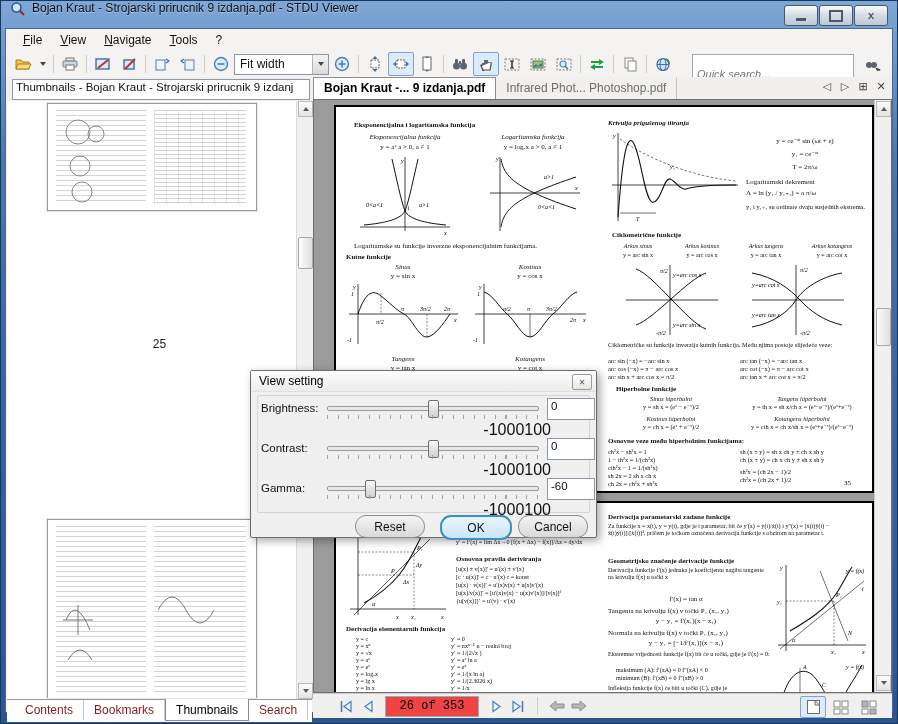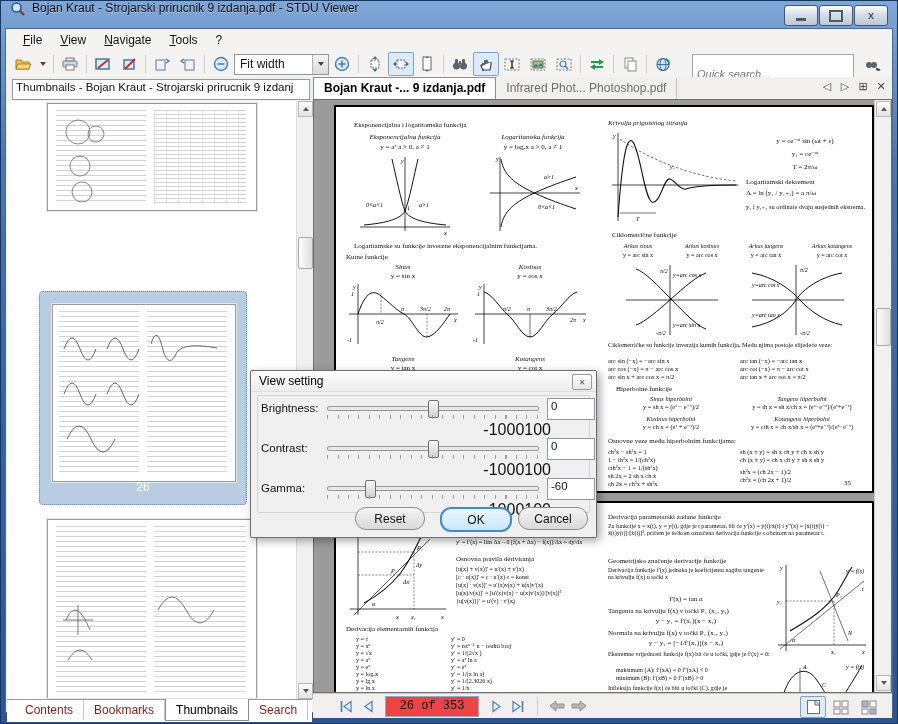--- a/index.html
+++ b/index.html
@@ -53,21 +53,21 @@
   .doc-tabbar{position:absolute;left:0;top:0;right:0;height:22px;background:#f1f0ee;display:flex;align-items:flex-end}
   .dtab{padding:3px 10px 4px;font-size:12px;border-right:1px solid #c2c2c2;color:#6e6e6e;white-space:nowrap}
   .dtab.active{background:#fff;border:1px solid #8e8e8e;border-bottom:none;font-weight:bold;color:#000}
   .tab-icons{position:absolute;right:4px;top:3px;display:flex;gap:4px;font-size:11px;color:#444}
   .tab-icons span{width:14px;text-align:center}
   .doc-view{position:absolute;left:0;top:22px;right:0;height:594px;background:#9b9b9b;border:1px solid #6e6e6e;box-sizing:border-box;overflow:hidden}
   .pdf-page{position:absolute;background:#fff;border:2px solid #000;box-sizing:border-box;font-family:"Liberation Serif","DejaVu Serif",serif}
   .doc-vscroll{position:absolute;right:0;top:0;bottom:0;width:16px;background:#f0f0f0;border-left:1px solid #c9c9c9}
   
   .t{position:absolute;font-size:7px;line-height:1.18;color:#111}
-  .tb{font-weight:normal}.ti{font-style:italic}.tc{text-align:center}
+  .tb{font-weight:bold}.ti{font-style:italic}.tc{text-align:center}
   .ts{font-size:6.4px}.txs{font-size:6.1px}
   .plot{position:absolute}
   .plot text{font-family:"Liberation Serif","DejaVu Serif",serif;font-size:6px;font-style:italic}
   
   .nav-bar{position:absolute;left:0;right:0;top:616px;height:24px;background:#f1f0ee;border-top:1px solid #cacaca;display:flex;align-items:center;padding-left:22px}
   .nbtn{width:22px;height:19px;display:flex;align-items:center;justify-content:center}
   .pagebox{width:88px;height:17px;background:#ef4444;border:1px solid #9aa8b8;text-align:center;font-size:12px;margin:0 6px;font-family:Liberation Mono, monospace}
   .layout-btns{position:absolute;right:10px;top:2px;display:flex;gap:2px}
   .lbtn{width:24px;height:20px;display:flex;align-items:center;justify-content:center;border:1px solid transparent;border-radius:2px}
   .lbtn.sel{border-color:#7da2ce;background:#dcebfa}
@@ -75,21 +75,21 @@
   .dialog{position:absolute;left:244px;top:341px;width:345px;height:166px;background:#f0f0f0;border:1px solid #6d6d6d;border-radius:2px;box-shadow:3px 3px 8px rgba(0,0,0,.35);z-index:50}
   .dlg-title{position:absolute;left:0;top:0;right:0;height:20px;background:linear-gradient(#fdfdfd,#ececec);display:flex;align-items:center;padding-left:8px;font-size:12px;color:#000;border-bottom:1px solid #e0e0e0}
   .dlg-close{position:absolute;right:4px;top:3px;width:18px;height:14px;border:1px solid #9a9a9a;border-radius:2px;background:linear-gradient(#fff,#e6e6e6);display:flex;align-items:center;justify-content:center;font-size:8px;color:#555}
   .dlg-groove{position:absolute;left:6px;top:24px;width:331px;height:116px;border:1px solid #d5d5d5;border-radius:2px}
   .srow-label{position:absolute;left:10px;font-size:11.5px}
   .strack{position:absolute;left:76px;width:210px;height:3px;background:#e8e8e8;border:1px solid #9a9a9a;border-radius:2px}
   .sthumb{position:absolute;top:-7px;width:9px;height:16px;margin-left:-5px;background:linear-gradient(#f8f8f8,#d0d0d0);border:1px solid #707070;border-radius:2px}
   .sticks{position:absolute;left:76px;width:211px;height:4px;background:repeating-linear-gradient(to right,#a0a0a0 0 1px,transparent 1px 10.5px)}
   .sscale{position:absolute;left:62px;width:238px;display:flex;justify-content:flex-end;font-size:16px}
   .svalbox{position:absolute;left:296px;width:40px;height:18px;background:#fff;border:1px solid #8a98a8;font-size:11.5px;padding:1px 3px;box-sizing:content-box}
-  .dbtn{position:absolute;top:136px;width:68px;height:21px;background:linear-gradient(#f4f4f4,#d9d9d9);border:1px solid #8e8e8e;border-radius:11px;font-size:12px;display:flex;align-items:center;justify-content:center}
+  .dbtn{position:absolute;top:144px;width:68px;height:21px;background:linear-gradient(#f4f4f4,#d9d9d9);border:1px solid #8e8e8e;border-radius:11px;font-size:12px;display:flex;align-items:center;justify-content:center}
   .dbtn.default{border:2px solid #3f8cc8;background:linear-gradient(#eaf6fd,#c9e6f8)}
   
   .ico{display:block}
 </style>
 </head>
 <body>
 
 <div class="win-frame">
 
   <div class="titlebar">
@@ -289,35 +289,20 @@
           <div class="mini-cols" style="left:106px;width:92px;background:repeating-linear-gradient(#c9c9c9 0 1px,transparent 1px 4px),repeating-linear-gradient(90deg,#d9d9d9 0 1px,transparent 1px 12px)"></div>
           <svg class="abs" style="left:10px;top:10px" width="80" height="90" viewBox="0 0 80 90">
               <circle cx="20" cy="18" r="12" fill="none" stroke="#888"></circle>
               <circle cx="38" cy="20" r="8" fill="none" stroke="#888"></circle>
               <circle cx="22" cy="52" r="10" fill="none" stroke="#888"></circle>
               <circle cx="24" cy="78" r="10" fill="none" stroke="#888"></circle>
             </svg>
         </div>
         <div class="thumb-num" style="top:236px">25</div>
 
-        <div class="thumb-sel">
-          <div class="thumb-page" style="left:12px;top:12px;width:182px;height:176px">
-            <div class="mini-cols" style="left:6px;width:80px"></div>
-            <div class="mini-cols" style="left:94px;width:80px"></div>
-            <svg class="abs" style="left:6px;top:14px" width="170" height="150" viewBox="0 0 170 150">
-              <path d="M5,30 q8,-22 16,0 q8,22 16,0" fill="none" stroke="#666"></path>
-              <path d="M48,30 q8,-22 16,0 q8,22 16,0" fill="none" stroke="#666"></path>
-              <path d="M92,25 q6,-20 12,6 q6,20 14,2 q8,-10 40,-4" fill="none" stroke="#666"></path>
-              <path d="M5,75 q8,-22 16,0 q8,22 16,0" fill="none" stroke="#666"></path>
-              <path d="M48,75 q8,-22 16,0 q8,22 16,0" fill="none" stroke="#666"></path>
-              <path d="M8,120 q12,-26 24,0 q12,26 24,0" fill="none" stroke="#666"></path>
-            </svg>
-          </div>
-          <div class="thumb-num on-sel" style="top:188px">26</div>
-        </div>
 
         <div class="thumb-page" style="left:40px;top:418px;width:208px;height:178px;border-bottom:none">
           <div class="mini-cols" style="left:8px;width:90px"></div>
           <div class="mini-cols" style="left:106px;width:92px"></div>
           <svg class="abs" style="left:10px;top:60px" width="190" height="100" viewBox="0 0 190 100">
             <path d="M5,40 l30,0 M20,25 l0,30" stroke="#777" fill="none"></path>
             <path d="M8,40 q10,-24 24,10" stroke="#777" fill="none"></path>
             <path d="M100,30 q14,-26 28,0 q14,26 28,0" stroke="#777" fill="none"></path>
             <path d="M10,80 q12,-20 24,0" stroke="#777" fill="none"></path>
           </svg>

